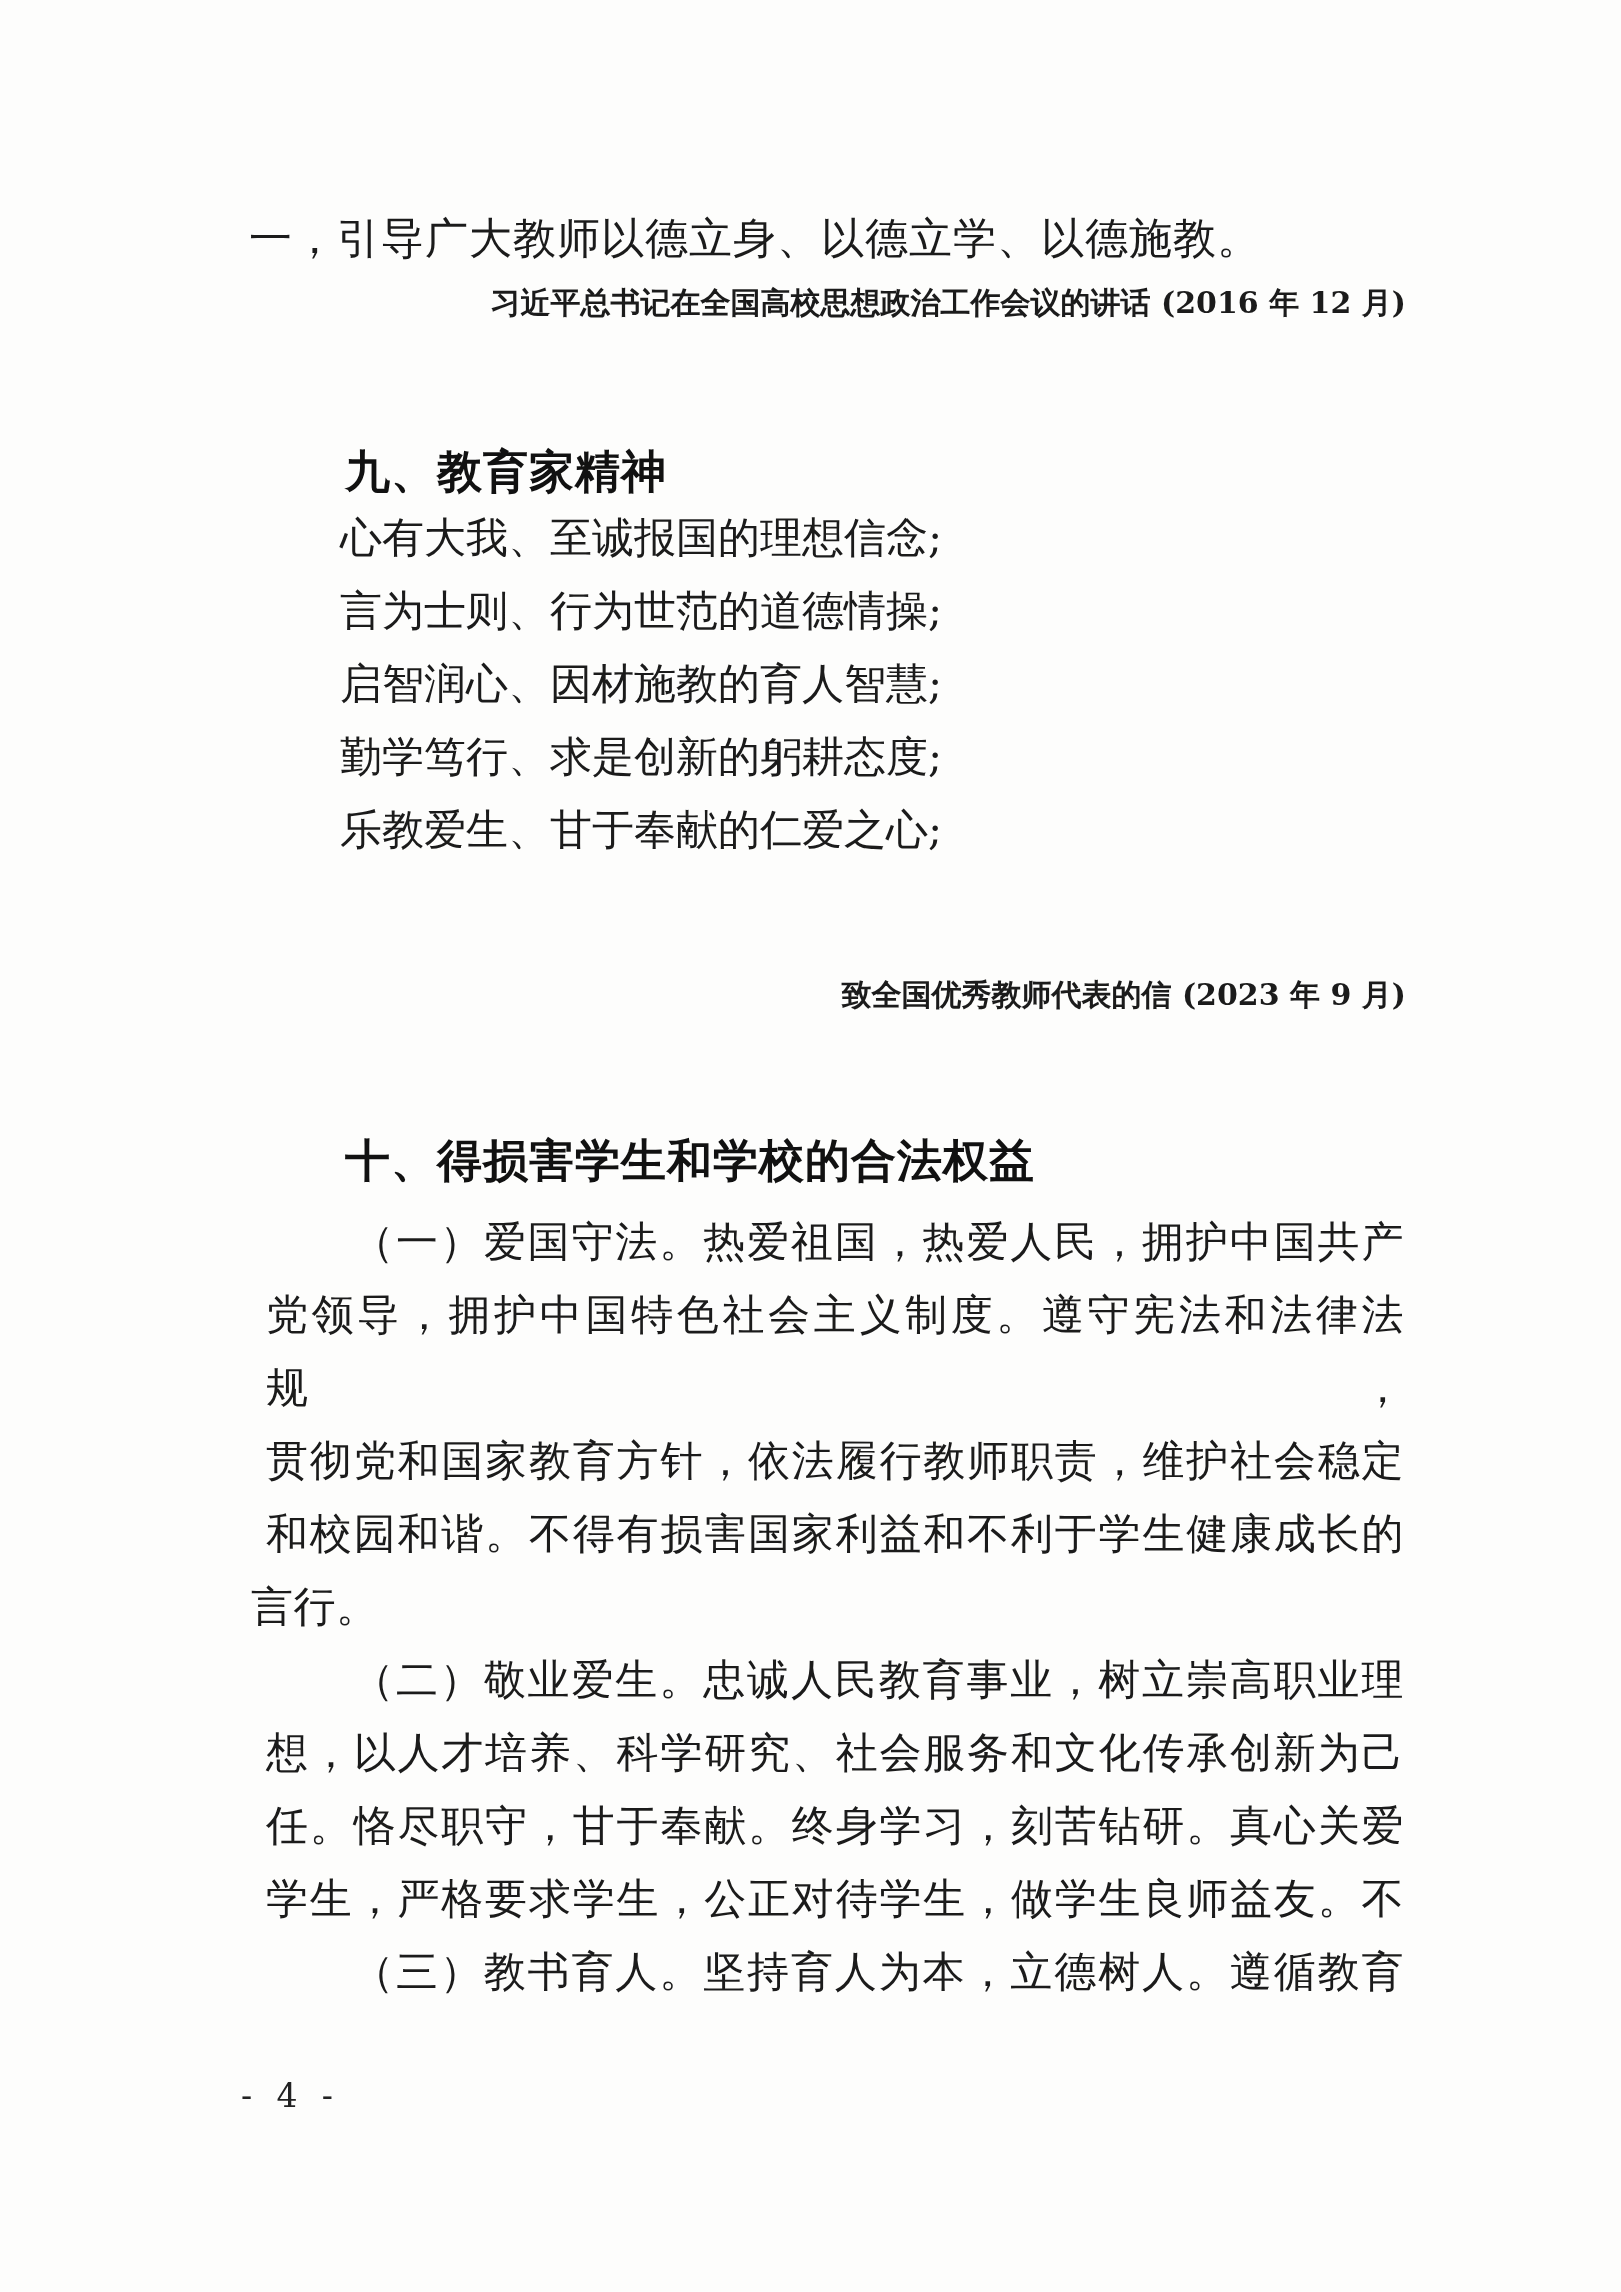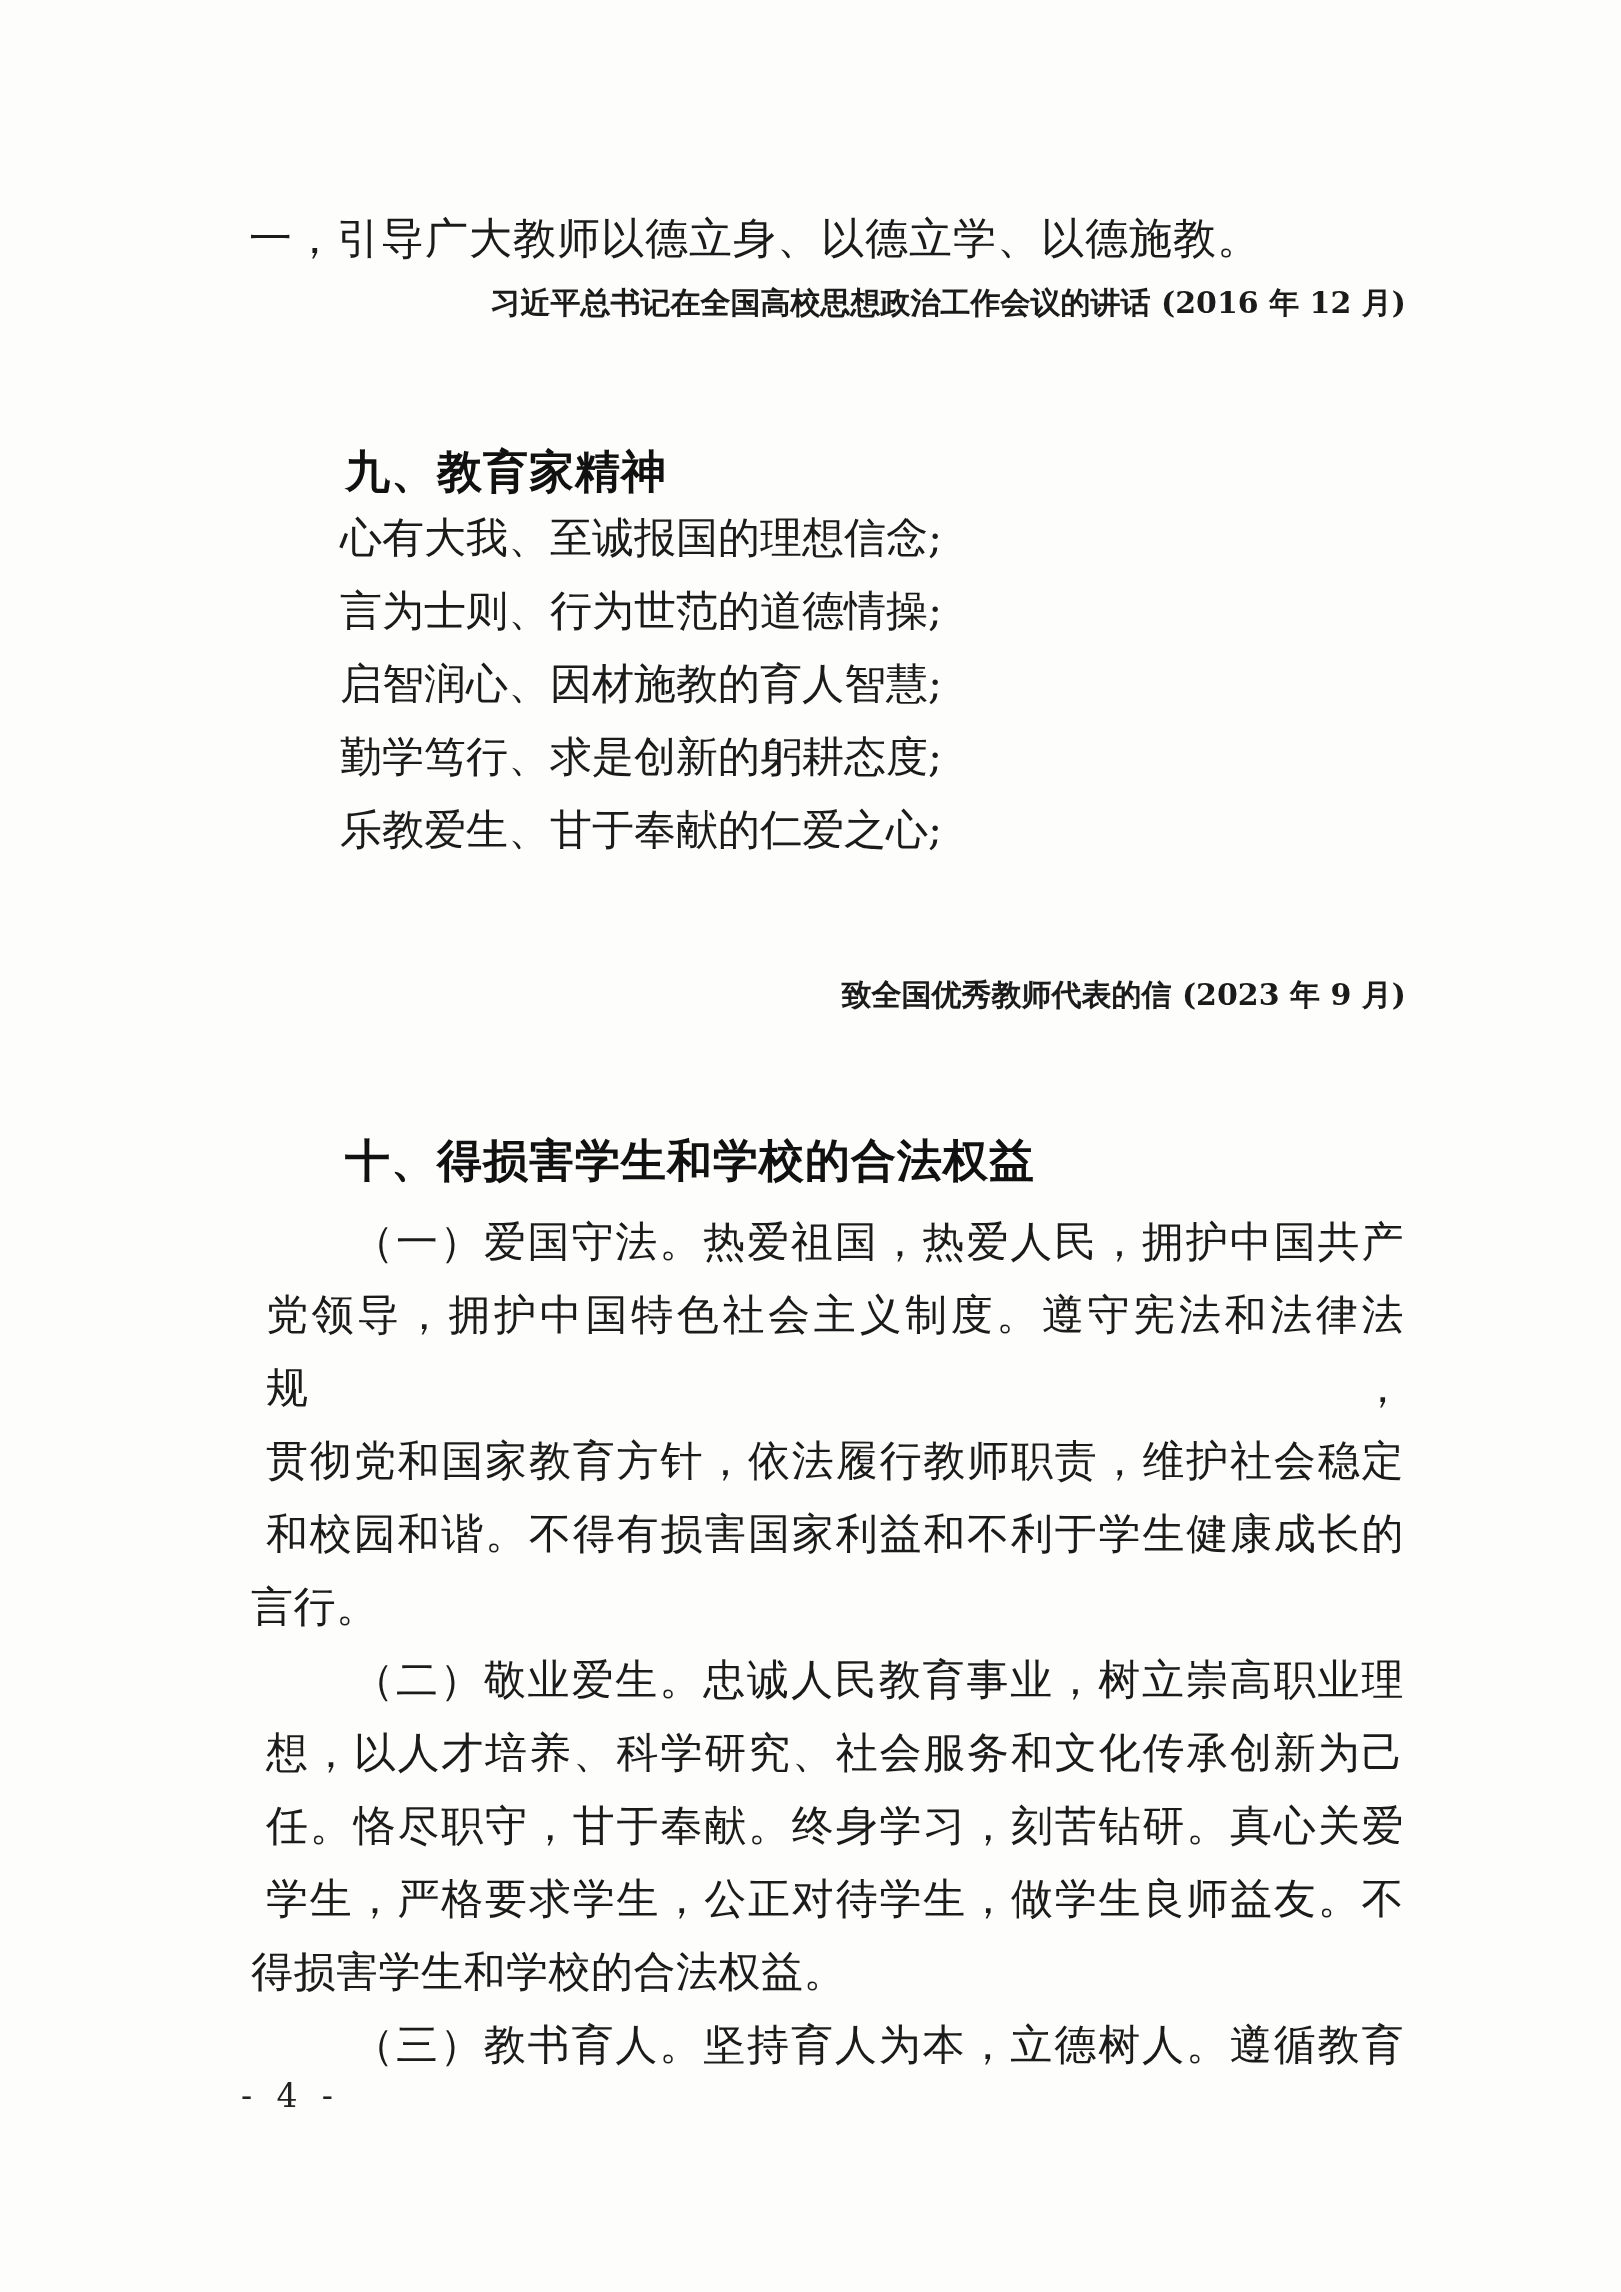--- a/index.html
+++ b/index.html
@@ -108,21 +108,20 @@
     <div class="line fill indent">（一）爱国守法。热爱祖国，热爱人民，拥护中国共产</div>
     <div class="line fill">党领导，拥护中国特色社会主义制度。遵守宪法和法律法规，</div>
     <div class="line fill">贯彻党和国家教育方针，依法履行教师职责，维护社会稳定</div>
     <div class="line fill">和校园和谐。不得有损害国家利益和不利于学生健康成长的</div>
     <div class="line">言行。</div>
 
     <div class="line fill indent">（二）敬业爱生。忠诚人民教育事业，树立崇高职业理</div>
     <div class="line fill">想，以人才培养、科学研究、社会服务和文化传承创新为己</div>
     <div class="line fill">任。恪尽职守，甘于奉献。终身学习，刻苦钻研。真心关爱</div>
     <div class="line fill">学生，严格要求学生，公正对待学生，做学生良师益友。不</div>
-    <div class="line">得损害学生和学校的合法权益。</div>
 
     <div class="line fill indent">（三）教书育人。坚持育人为本，立德树人。遵循教育</div>
   </div>
 
   <div class="pagenum">- 4 -</div>
 
 </div>
 
 
 </body></html>

